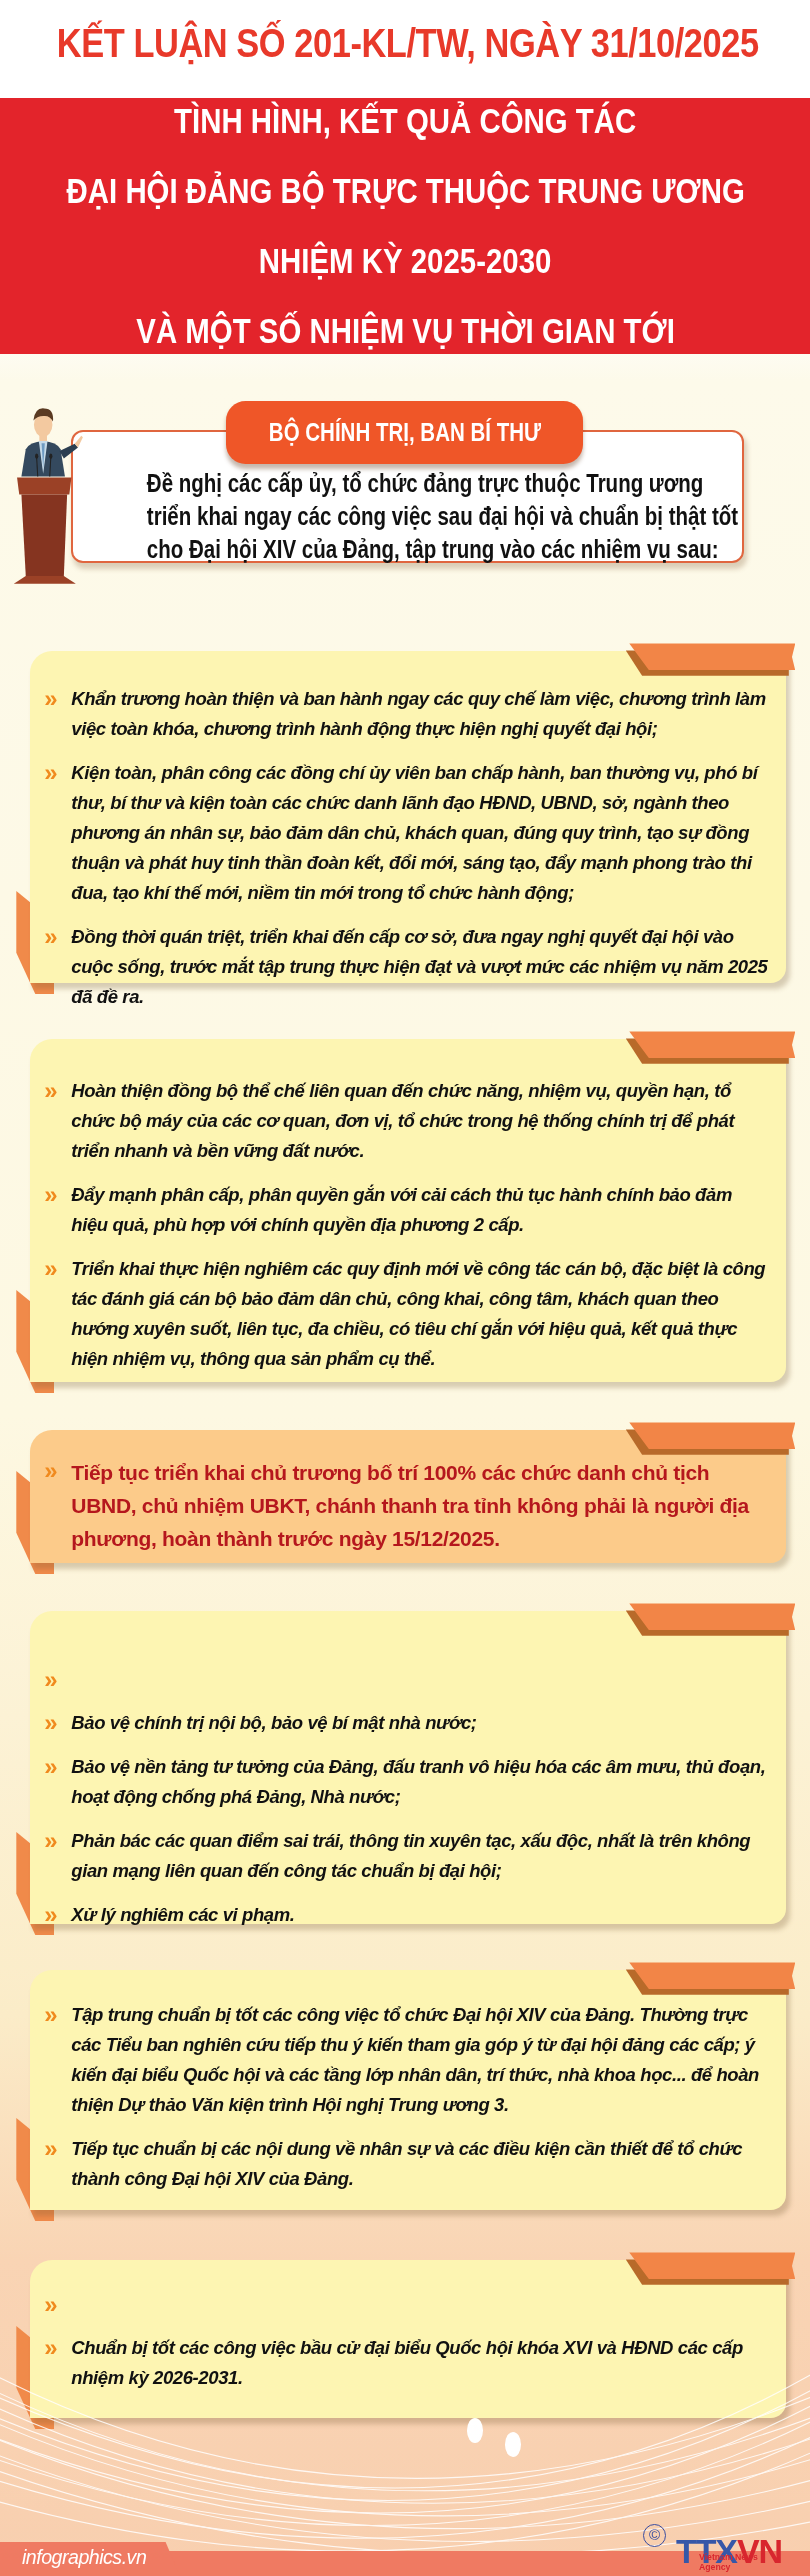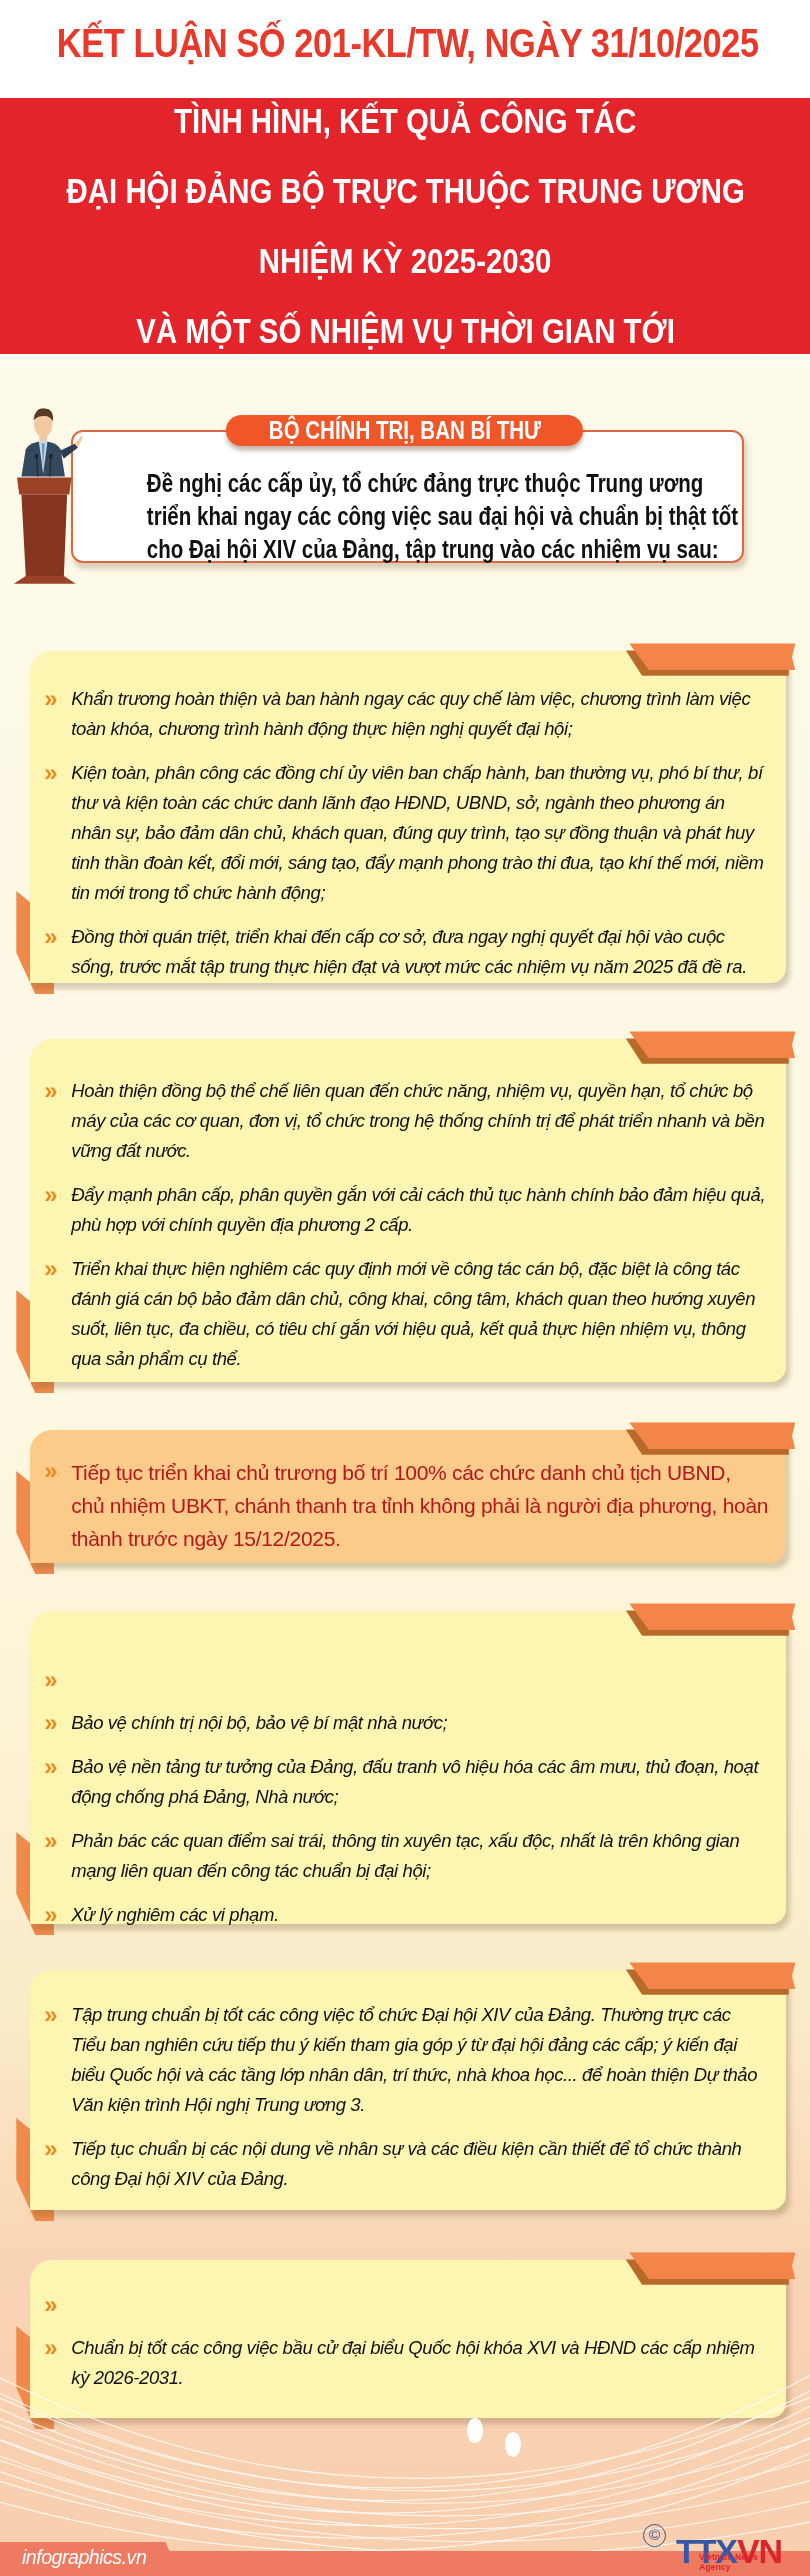--- a/index.html
+++ b/index.html
@@ -38,21 +38,21 @@
   
   .speaker { position: absolute; left: 5.4px; top: 403px; width: 109px; height: 185px; }
 
   
   .intro-box {
     position: absolute; left: 71px; top: 430px; width: 673px; height: 133px;
     background: #fff; border: 2.2px solid #e0663f; border-radius: 12px;
     box-shadow: 2.2px 5.4px 5.4px rgba(120,80,40,0.25);
   }
   .intro-pill {
-    position: absolute; left: 226px; top: 415px; width: 357px; height: 31px;
+    position: absolute; left: 226px; top: 401px; width: 357px; height: 63px;
     background: #ef5628; border-radius: 19.6px;
     display: flex; align-items: center; justify-content: center;
     box-shadow: 0 4.4px 4.4px rgba(90,50,20,0.35);
   }
   .intro-pill span {
     color: #fff; font-weight: bold; font-size: 25px; white-space: nowrap; transform: scaleX(0.82);
   }
   .intro-text {
     position: absolute; left: 88px; top: 467px; width: 654px;
     text-align: center; font-weight: bold; font-size: 25px; line-height: 33px; color: #111;
@@ -83,21 +83,21 @@
     background: #b86a2a;
     clip-path: polygon(0 10%, 10% 100%, 100% 100%, 100% 10%);
   }
   .card-body { position: absolute; left: 28px; right: 27px; top: 0; }
   .bullet { display: flex; align-items: flex-start; margin-bottom: 14px; }
   .chev {
     flex: 0 0 27px; color: #f08a1e; font-weight: bold; font-size: 24px; line-height: 29px;
     letter-spacing: -5.4px;
   }
   .bullet-text {
-    font-style: italic; font-weight: normal; font-size: 18.5px; line-height: 30px; color: #111;
+    font-style: italic; font-weight: bold; font-size: 18.5px; line-height: 30px; color: #111;
     letter-spacing: -0.4px;
   }
   .bullet-text.red { color: #b5171d; font-style: normal; font-size: 21px; line-height: 33px; letter-spacing: -0.3px; }
 
   
   .lines {
     position: absolute; left: 0; top: 2353px; width: 811px; height: 223px;
   }
   .footer-bar {
     position: absolute; left: 0; top: 2551px; width: 811px; height: 25px; background: #ef7a62;

